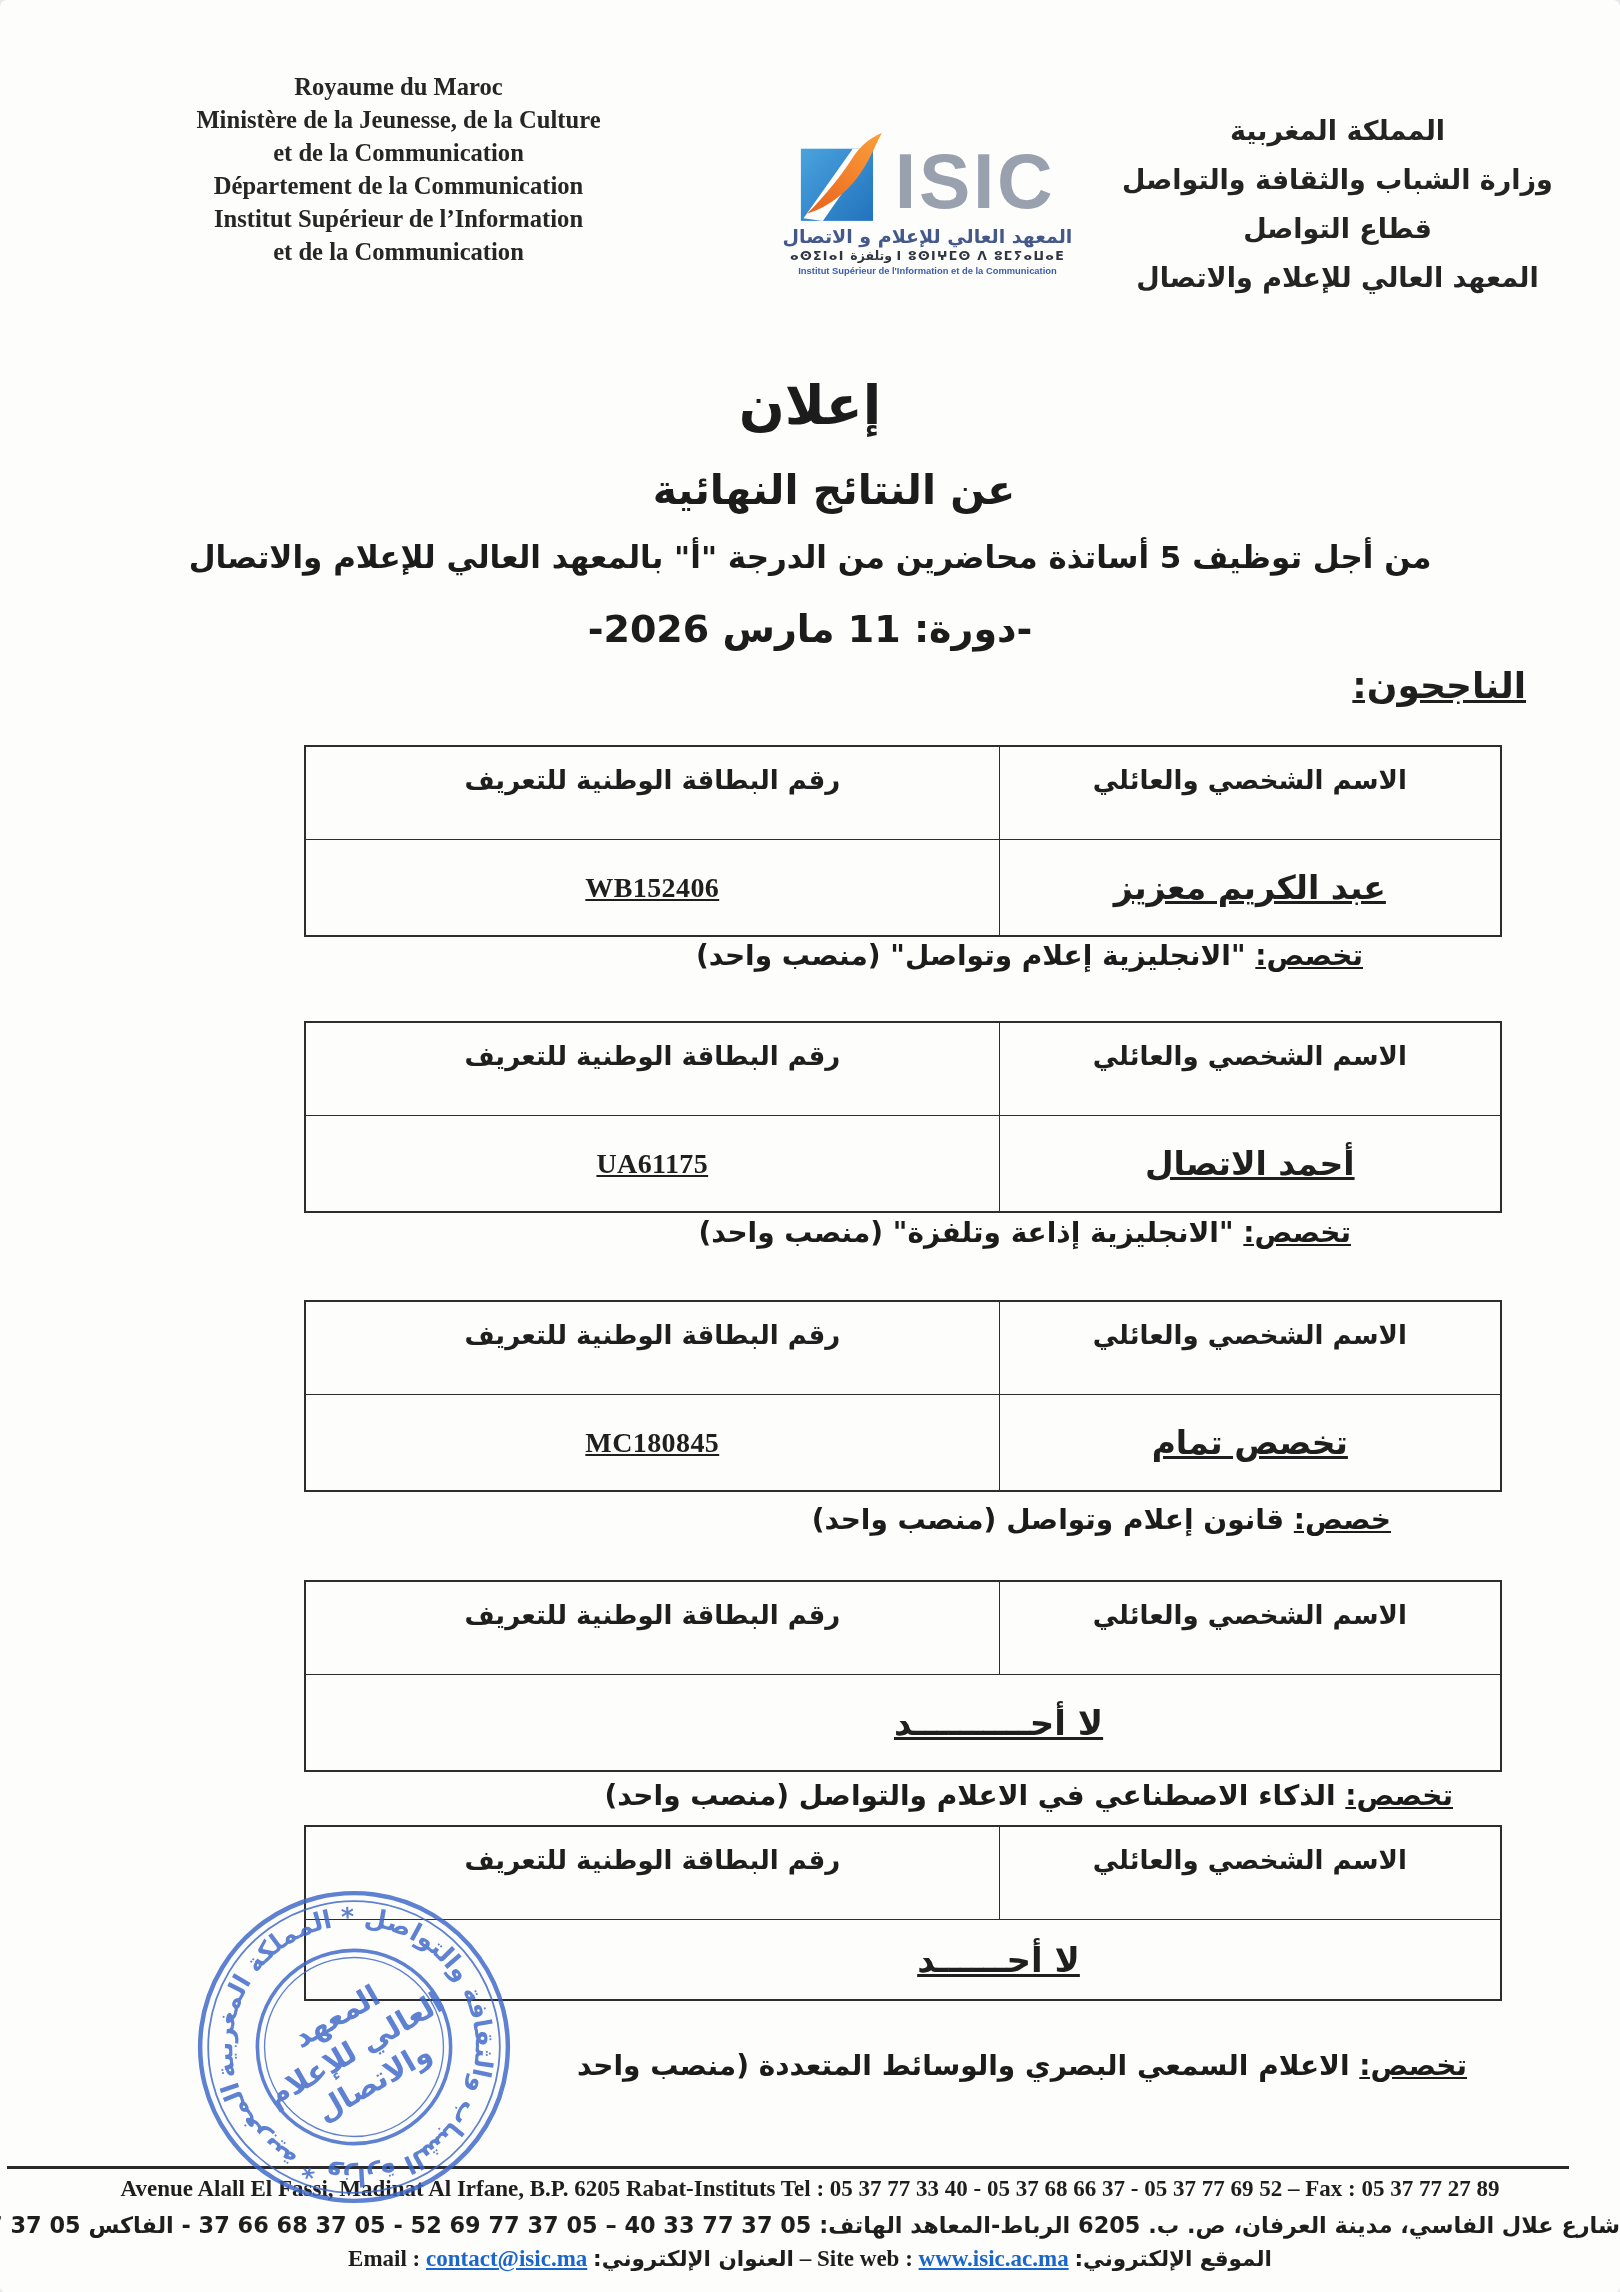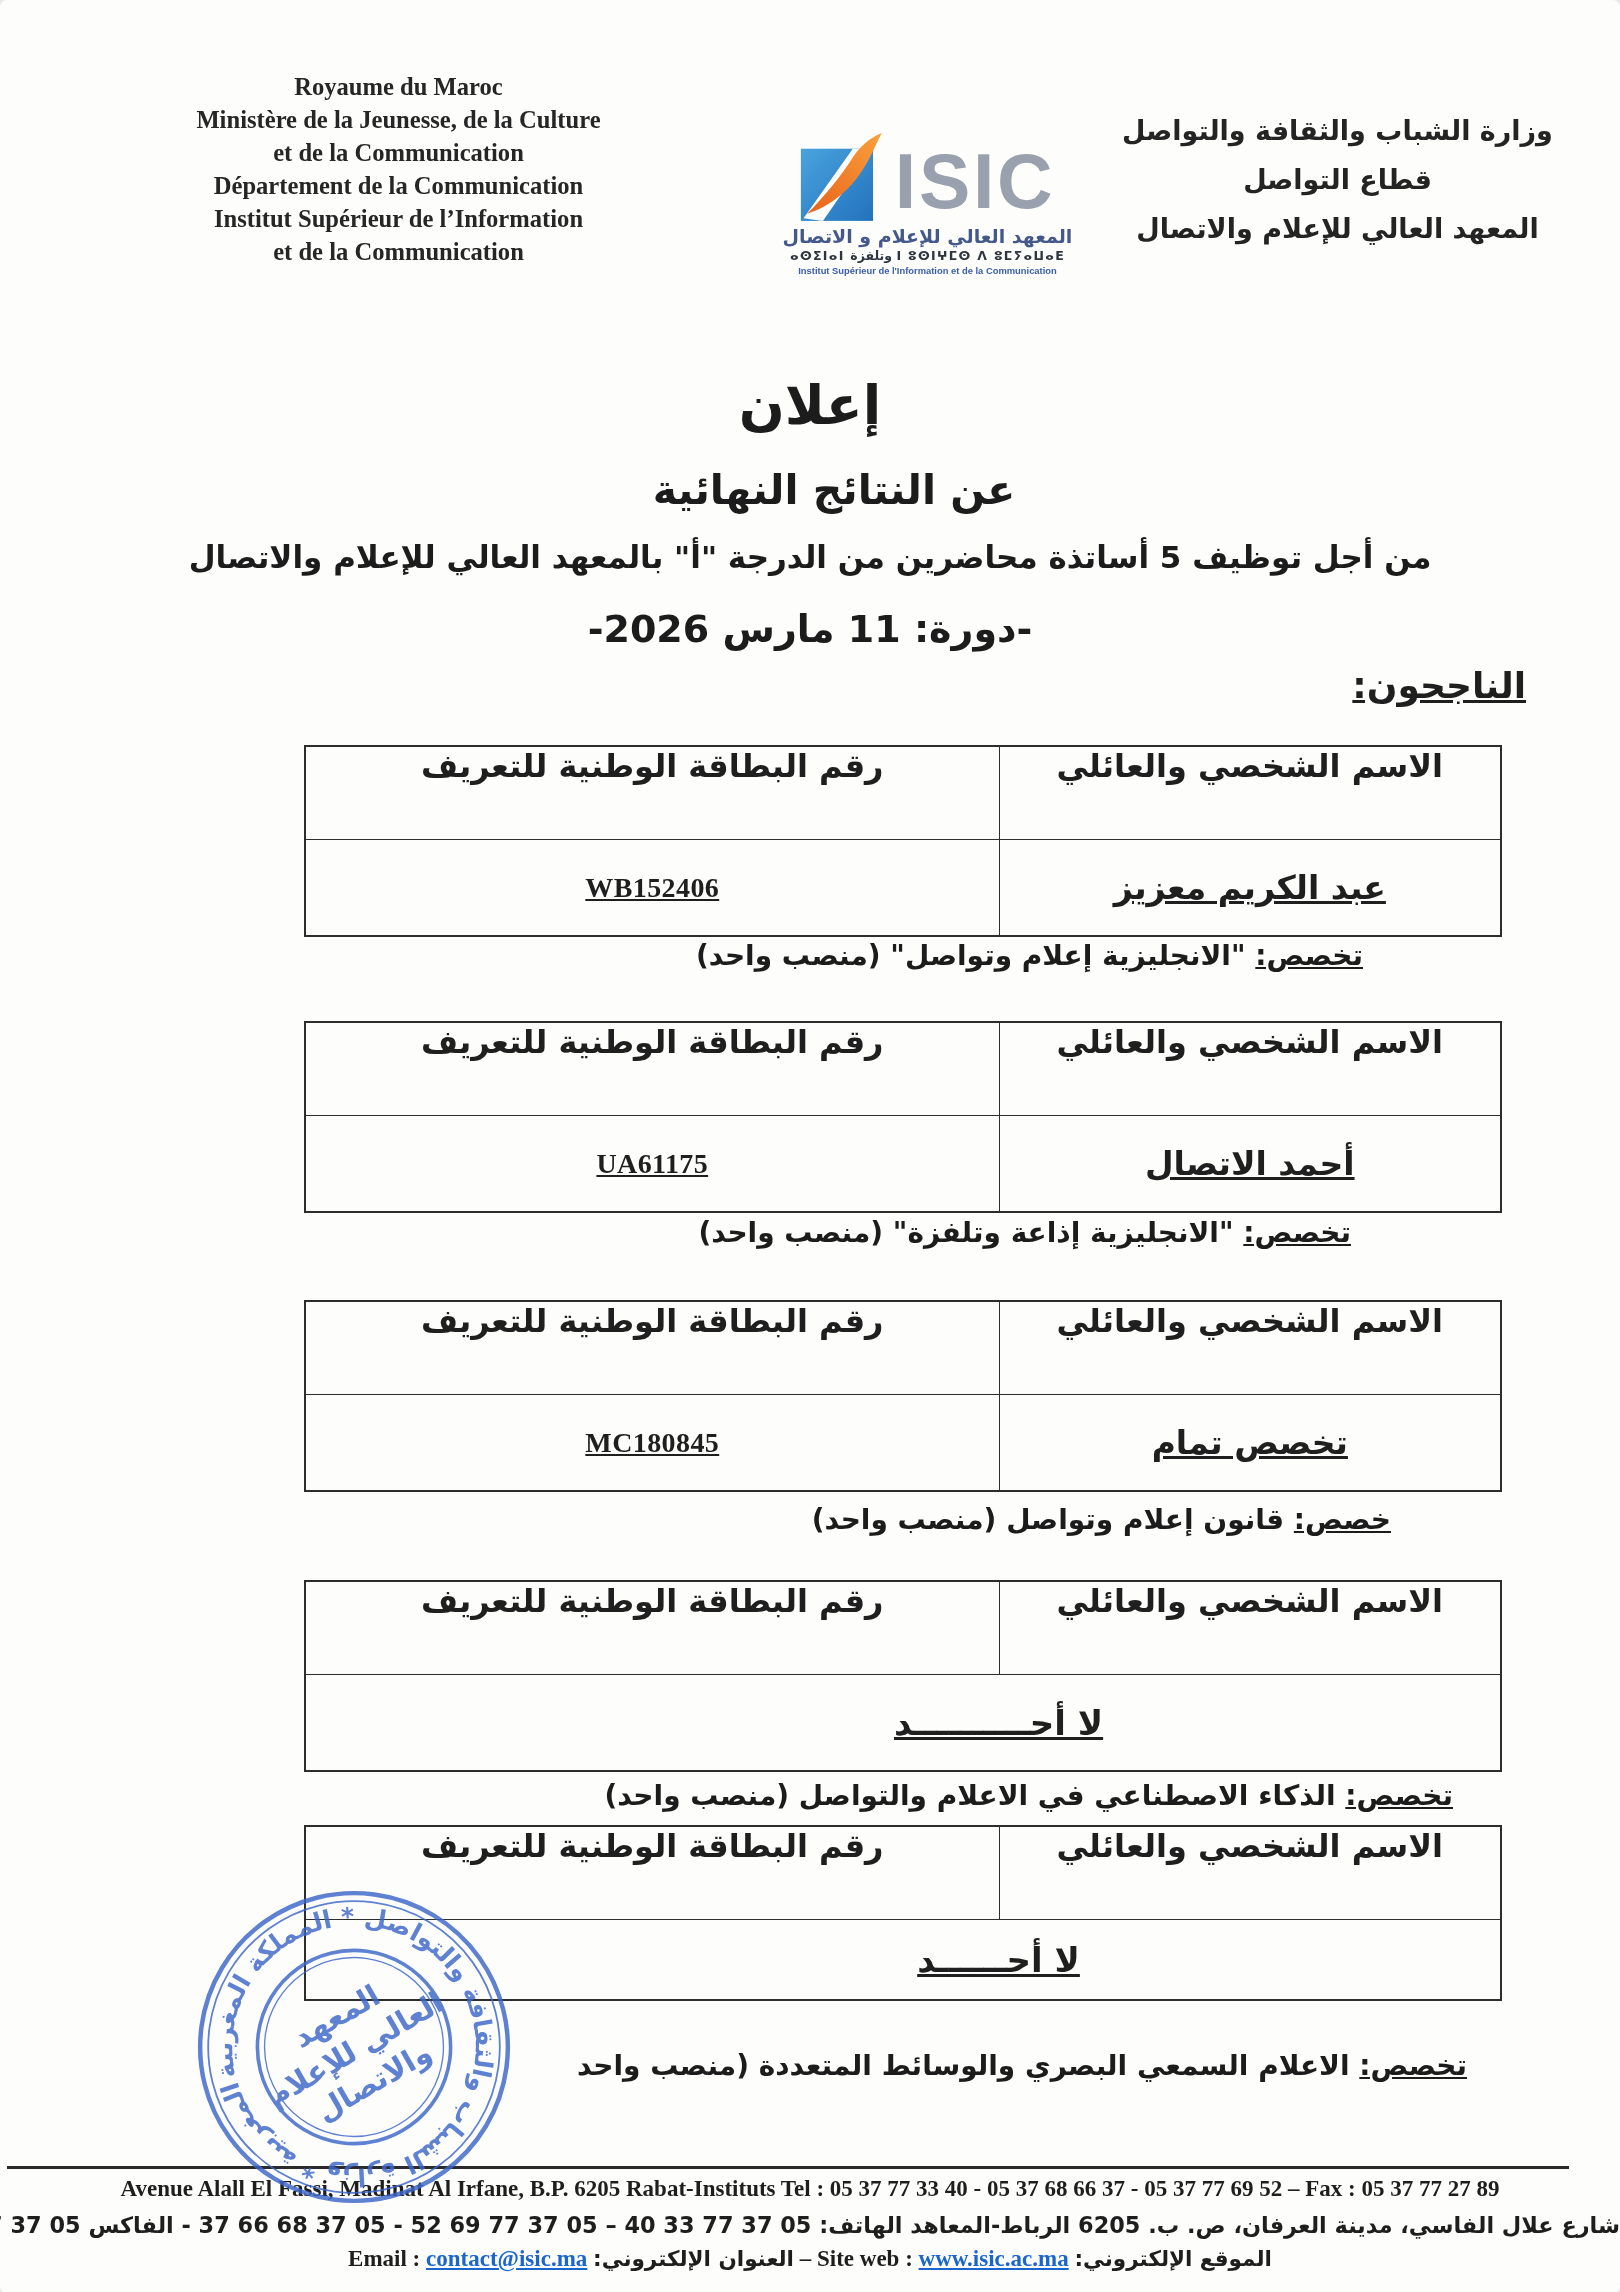--- a/index.html
+++ b/index.html
@@ -36,21 +36,21 @@
   .tbl{position:absolute;left:304px;width:1198px;border:2.7px solid #2d2d2d;direction:rtl;
        background:#fdfdfc;box-sizing:border-box;}
   .tbl-1{top:745px;}  .tbl-2{top:1021px;} .tbl-3{top:1300px;} .tbl-4{top:1580px;} .tbl-5{top:1825px;}
   .row{display:flex;box-sizing:border-box;}
   .hrow{height:93px;border-bottom:1.8px solid #2d2d2d;}
   .drow{height:95px;}
   .tbl-5 .drow{height:79px;}
   .cell{box-sizing:border-box;display:flex;justify-content:center;}
   .cell-name{width:42%;border-left:1.8px solid #2d2d2d;}
   .cell-id{width:58%;}
-  .hcell{align-items:flex-start;font-weight:bold;font-size:32px;}
+  .hcell{align-items:flex-start;padding-top:18px;font-weight:bold;font-size:26px;}
   .dcell{align-items:center;text-decoration:underline;}
   .d-name{font-weight:bold;font-size:33px;}
   .d-id{font-family:"Liberation Serif",serif;font-weight:bold;font-size:28px;letter-spacing:0.4px;}
   .cell-merged{width:100%;align-items:center;}
   .d-none{font-weight:bold;font-size:34px;transform:translateX(8%);letter-spacing:0.9px;}
 
   .spec{position:absolute;direction:rtl;font-weight:bold;font-size:28px;white-space:nowrap;color:#1c1c1c;}
   .spec .lbl{text-decoration:underline;}
   .spec-1{top:939px;right:257px;} .spec-2{top:1216px;right:269px;}
   .spec-3{top:1503px;right:229px;} .spec-4{top:1779px;right:167px;}
@@ -101,20 +101,21 @@
         <path d="M8 94 C 28 74, 46 52, 60 30 C 68 17, 79 8, 93 2 C 85 17, 81 29, 70 46 C 56 68, 33 86, 8 94 Z" fill="url(#go)"></path>
       </svg>
       <div class="logo-acronym">ISIC</div>
     </div>
     <div class="logo-ar">المعهد العالي للإعلام و الاتصال</div>
     <div class="logo-tif">ⴰⵙⵉⵏⴰⵏ وتلفزة ⵏ ⵓⵙⵏⵖⵎⵙ ⴷ ⵓⵎⵢⴰⵡⴰⴹ</div>
     <div class="logo-fr">Institut Supérieur de l'Information et de la Communication</div>
   </div>
 
   <div class="hdr-ar">
+    <div>المملكة المغربية</div>
     <div>وزارة الشباب والثقافة والتواصل</div>
     <div>قطاع التواصل</div>
     <div>المعهد العالي للإعلام والاتصال</div>
   </div>
 
   <div class="t-center t-title">إعلان</div>
   <div class="t-center t-sub">عن النتائج النهائية</div>
   <div class="t-center t-desc">من أجل توظيف 5 أساتذة محاضرين من الدرجة "أ" بالمعهد العالي للإعلام والاتصال</div>
   <div class="t-center t-session">-دورة: 11 مارس 2026-</div>
   <div class="winners">الناجحون:</div>

